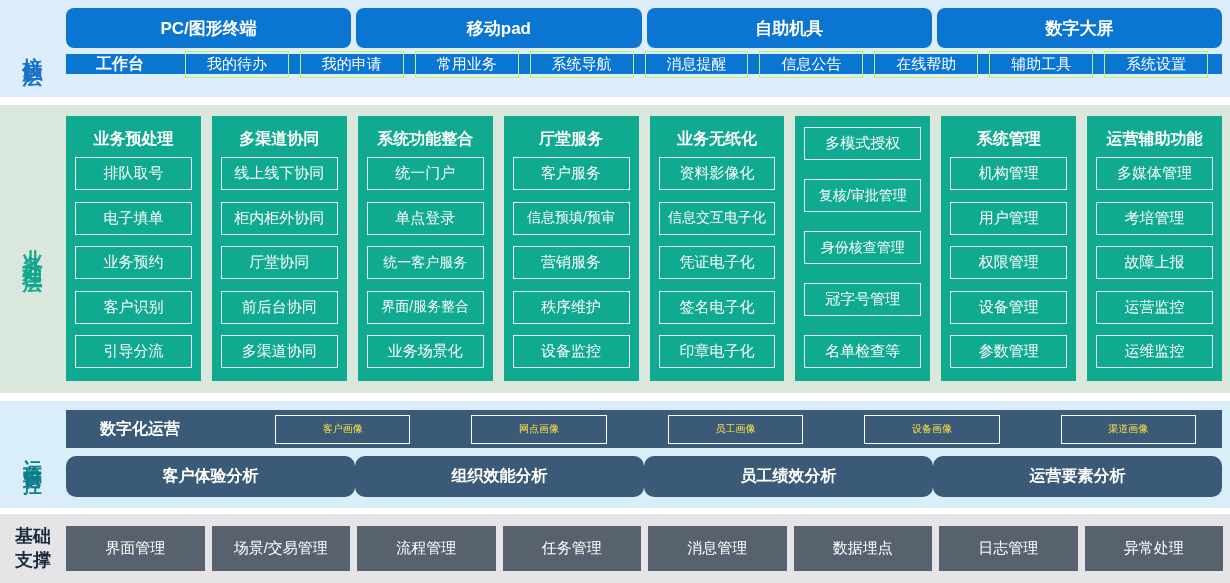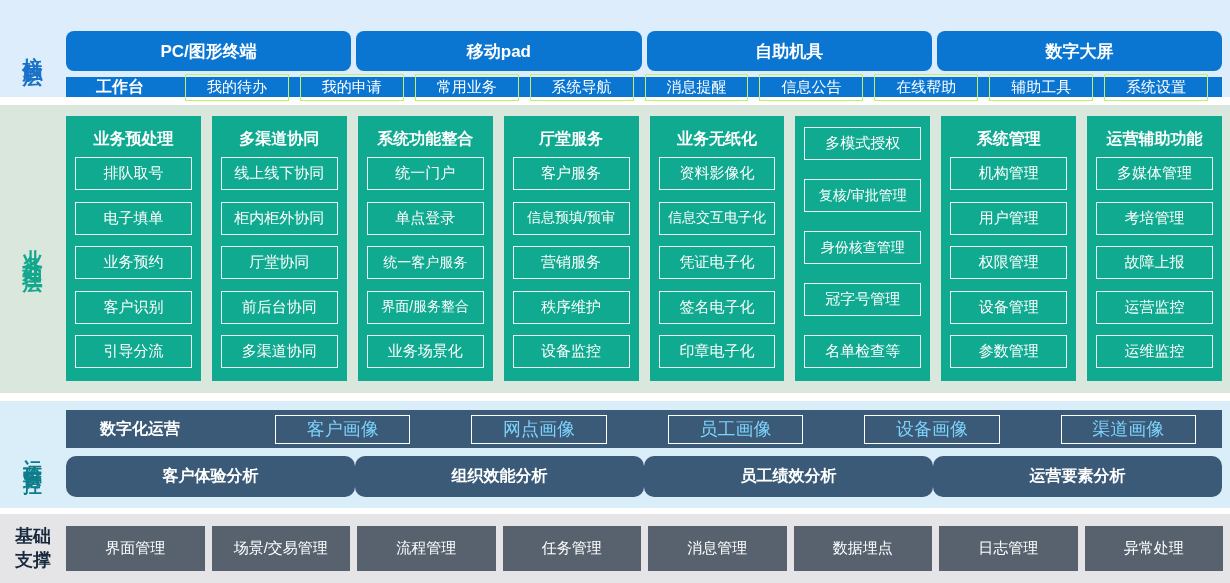--- a/index.html
+++ b/index.html
@@ -12,21 +12,21 @@
   .label-cell{width:66px;flex:0 0 66px;display:flex;align-items:center;justify-content:center;}
   .vlabel{
     writing-mode:vertical-lr;text-orientation:upright;
     font-weight:bold;font-size:20px;letter-spacing:6px;line-height:1;
   }
   .strip-body{flex:1;display:flex;flex-direction:column;box-sizing:border-box;}
 
   
   .strip-contact{height:97px;background:#ddedfb;}
   .lbl-blue{color:#1a73c8;}
-  .contact-body{padding:8px 8px 0 0;justify-content:flex-end;}
+  .contact-body{padding:8px 8px 0 0;}
   .terminal-row{display:flex;gap:5px;height:40px;}
   .terminal{
     flex:1;background:#0a76d2;border-radius:8px;color:#fff;font-weight:bold;
     font-size:17px;display:flex;align-items:center;justify-content:center;
   }
   .workbench-bar{
     margin-top:6px;height:20px;background:#0a76d2;display:flex;align-items:center;
     padding:0 14px 0 0;gap:11px;
   }
   .workbench-title{
@@ -61,21 +61,21 @@
   
   .strip-ops{height:107px;background:#daeef9;margin-top:8px;}
   .lbl-dteal{color:#0e7d8a;font-size:19px;}
   .ops-body{padding:9px 8px 0 0;}
   .ops-bar{
     height:38px;background:#3b5a78;display:flex;align-items:center;
     padding:0 26px 0 0;gap:21px;
   }
   .ops-title{flex:0 0 148px;color:#fff;font-weight:bold;font-size:16px;text-align:center;}
   .ops-item{
-    flex:1;height:27px;border:1px solid #fff;color:#7dd3fc;font-size:18px;
+    flex:1;height:27px;border:1px solid #fff;color:#fde047;font-size:10px;
     display:flex;align-items:center;justify-content:center;white-space:nowrap;margin-left:40px;
   }
   .ops-row2{margin-top:8px;display:flex;height:41px;}
   .ops-analysis{
     flex:1;background:#3b5a78;border-radius:10px;color:#fff;font-weight:bold;
     font-size:16px;display:flex;align-items:center;justify-content:center;
   }
 
   
   .strip-foundation{height:69px;background:#e5e5e7;margin-top:6px;}

